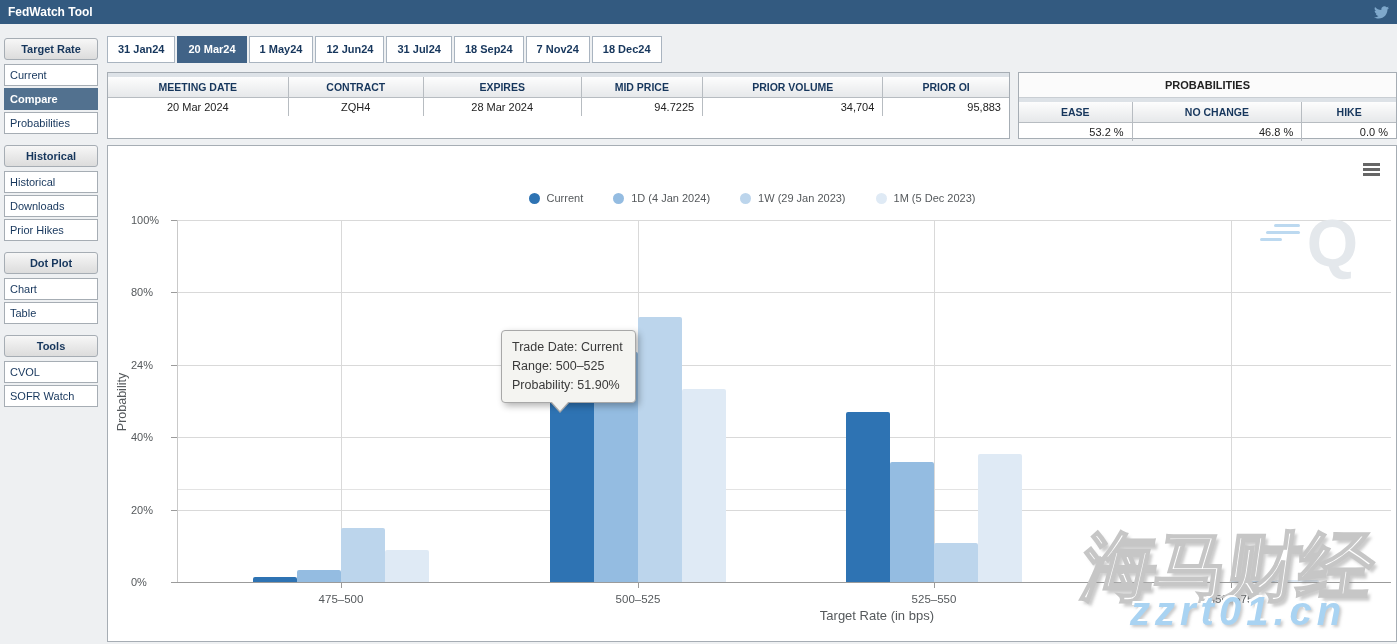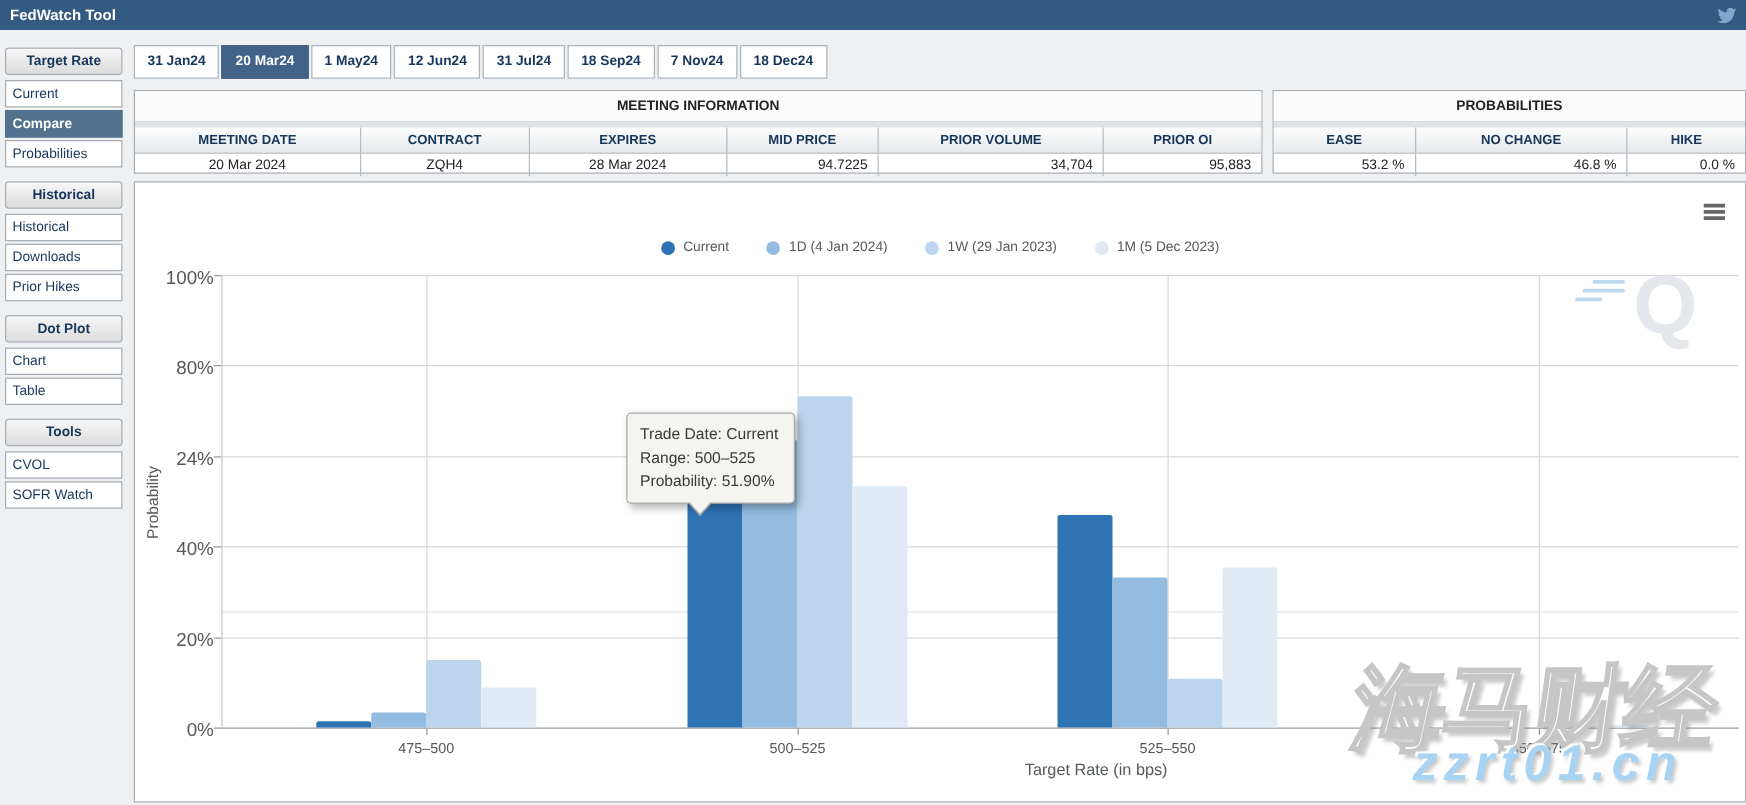--- a/index.html
+++ b/index.html
@@ -51,21 +51,21 @@
     justify-content:center; gap:30px; }
   .legend-item { display:flex; align-items:center; gap:7px; cursor:pointer; }
   .legend-dot { width:11px; height:11px; border-radius:50%; }
   .legend-label { font-size:11px; color:#55595c; }
   
   .gridline-h { position:absolute; height:1px; background:#d9d9d9; }
   .gridline-v { position:absolute; width:1px; background:#d9d9d9; }
   .baseline { position:absolute; height:1px; background:#9b9b9b; }
   .axisline-y { position:absolute; width:1px; background:#c9c9c9; }
   .artifact-line { position:absolute; height:1px; background:#e3e3e3; }
-  .ytick-label { position:absolute; width:40px; text-align:right; font-size:15px; color:#55595c; }
+  .ytick-label { position:absolute; width:40px; text-align:left; font-size:11px; color:#55595c; }
   .ytick-mark { position:absolute; width:6px; height:1px; background:#9b9b9b; }
   .xtick-mark { position:absolute; width:1px; height:6px; background:#9b9b9b; }
   .xtick-label { position:absolute; width:120px; text-align:center; font-size:11.5px; color:#55595c; }
   .bar { position:absolute; border-radius:2px 2px 0 0; }
   .ylabel { position:absolute; left:-36px; top:249px; width:100px; text-align:center;
     font-size:12.5px; color:#55595c; transform:rotate(-90deg); }
   .xlabel { position:absolute; width:300px; text-align:center; font-size:13px; color:#55595c; }
   
   .tooltip { position:absolute; left:393px; top:184px; background:#f4f4f1;
     border:1px solid #a8a8a8; border-radius:4px; padding:7px 12px 8px 10px;
@@ -122,21 +122,20 @@
     <div class="tab sel">20 Mar24</div>
     <div class="tab">1 May24</div>
     <div class="tab">12 Jun24</div>
     <div class="tab">31 Jul24</div>
     <div class="tab">18 Sep24</div>
     <div class="tab">7 Nov24</div>
     <div class="tab">18 Dec24</div>
   </div>
 
 <div class="panel" style="left:107px; top:72px; width:903px; height:67px;">
-  <div class="panel-caption">MEETING INFORMATION</div>
   <div class="panel-gap"></div>
   <table class="info-table">
     <colgroup>
         <col style="width:20%">
         <col style="width:15%">
         <col style="width:17.5%">
       <col style="width:13.5%">
         <col style="width:20%">
         <col style="width:14%">
       </colgroup>

